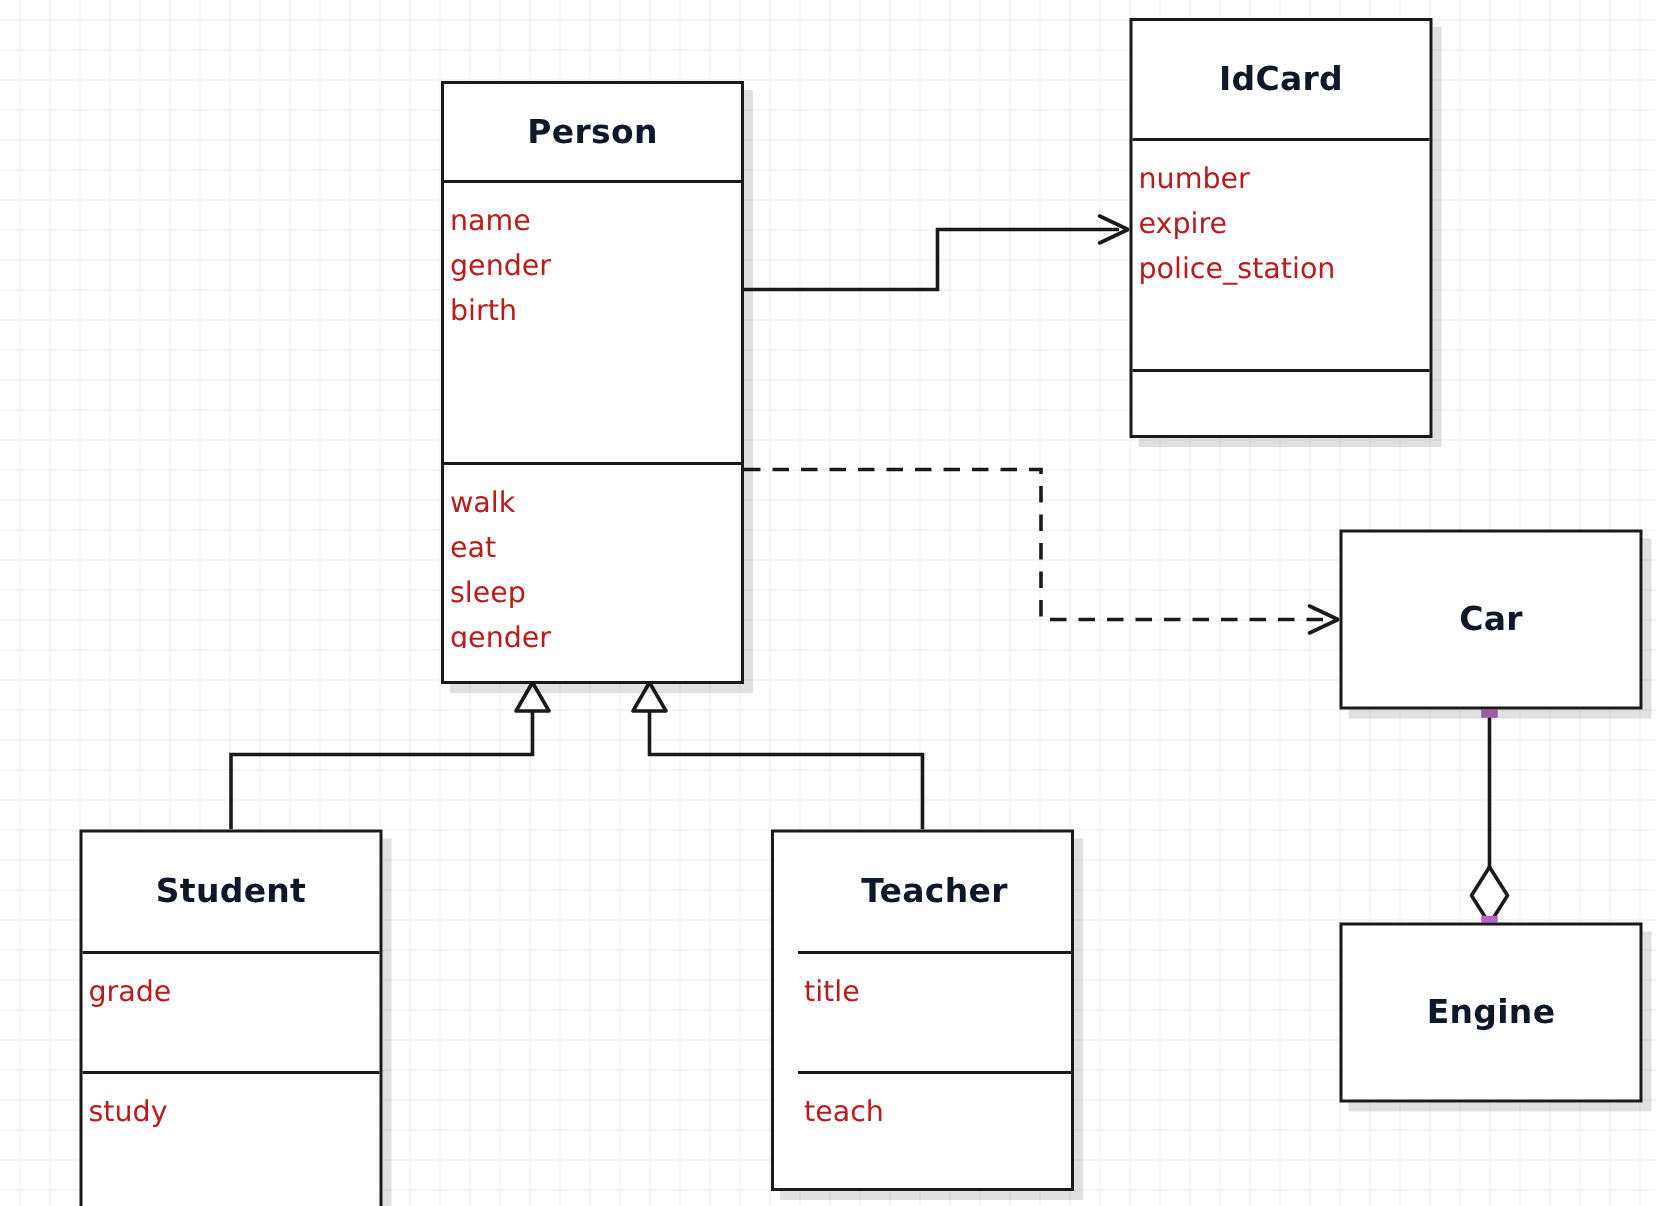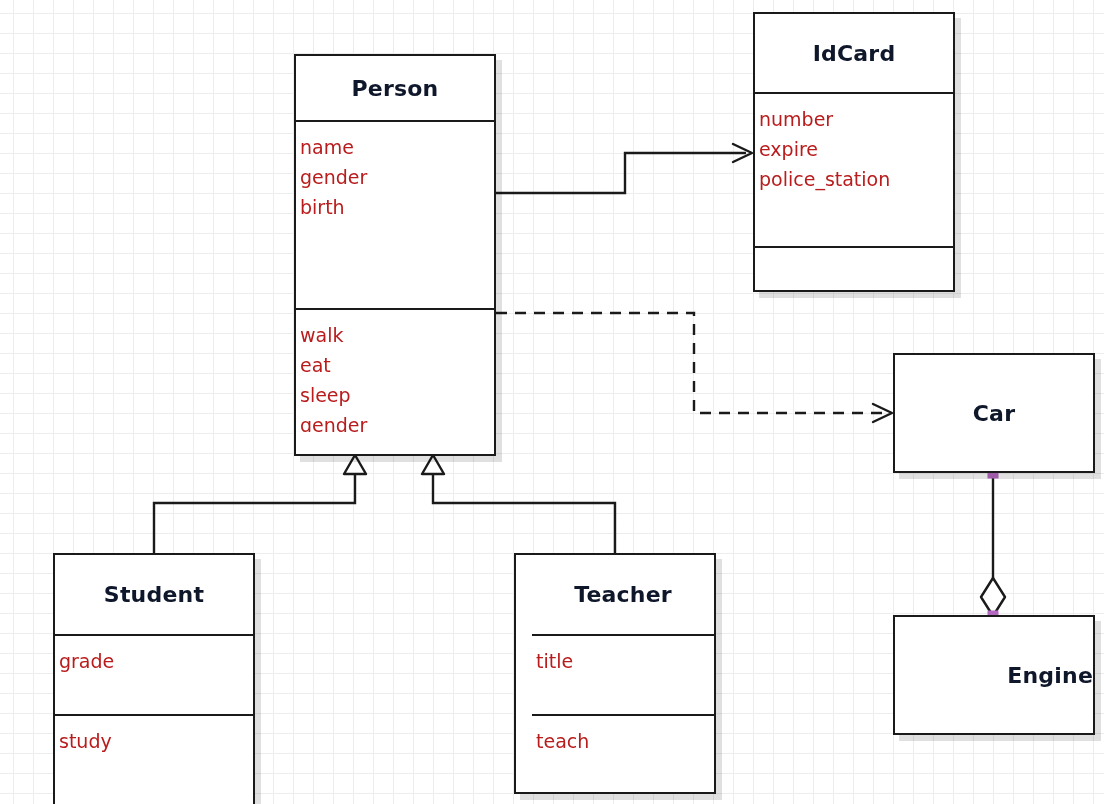--- a/index.html
+++ b/index.html
@@ -161,18 +161,18 @@
     </div>
   </div>
 
   <div class="uml-class" style="left:893px; top:353px; width:202px; height:120px;">
     <div class="uml-compartment cmp-title" style="height:116px;">
       <span class="cls-name">Car</span>
     </div>
   </div>
 
   <div class="uml-class" style="left:893px; top:615px; width:202px; height:120px;">
-    <div class="uml-compartment cmp-title" style="height:116px;justify-content:flex-end;">
+    <div class="uml-compartment cmp-title" style="height:116px;">
       <span class="cls-name">Engine</span>
     </div>
   </div>
 
 </div>
 
 </body></html>

